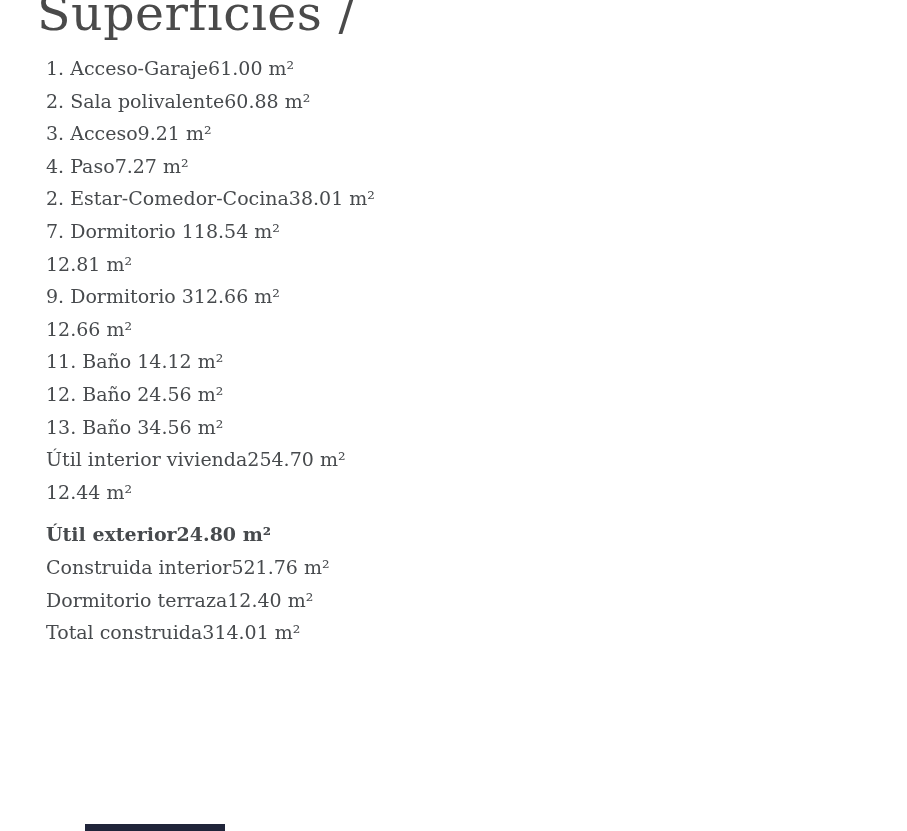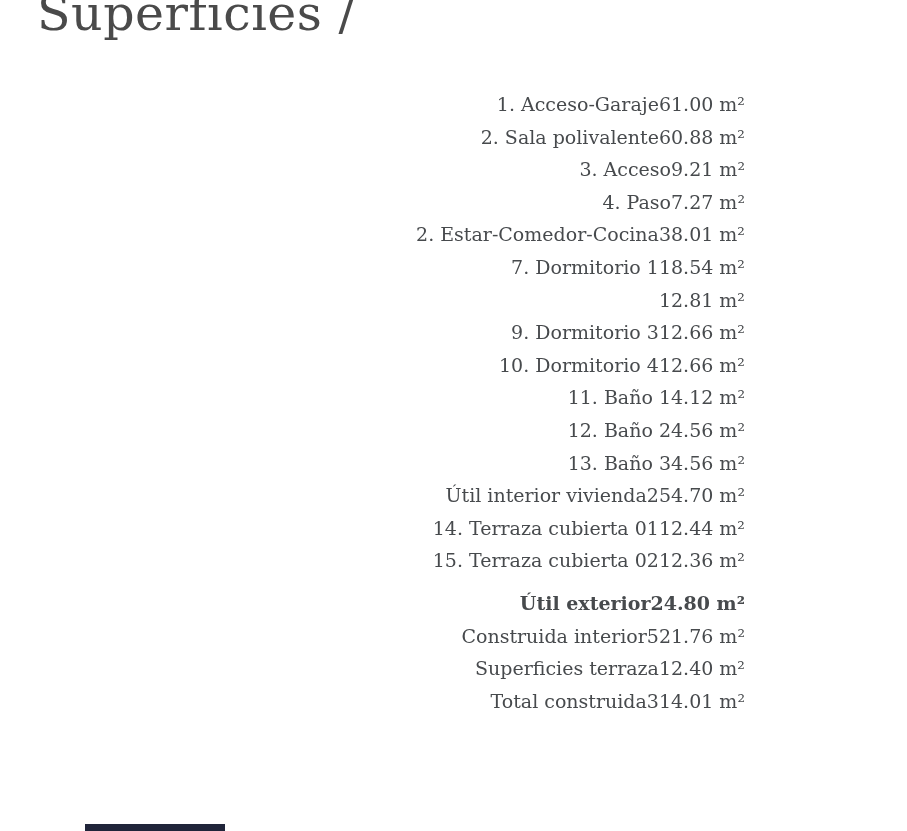--- a/index.html
+++ b/index.html
@@ -27,42 +27,41 @@
 
   .area-list {
     position: absolute;
     top: 57px;
     left: 46px;
     width: 699px;
   }
 
   .row {
     display: flex;
-    justify-content: flex-end;
+    justify-content: flex-start;
     align-items: baseline;
     height: 32.6px;
   }
 
   .row.gap-before {
     margin-top: 10px;
     font-weight: bold;
   }
 
   .row .label {
     font-size: 19px;
     color: #474a4d;
     white-space: nowrap;
   }
 
   .row .value {
     font-size: 19px;
     color: #474a4d;
     white-space: nowrap;
     text-align: right;
-    margin-top: 36px;
   }
 
   .footer-partial-bar {
     position: absolute;
     left: 85px;
     bottom: 0;
     width: 140px;
     height: 7px;
   }
 </style>
@@ -97,57 +96,51 @@
     <span class="value">18.54 m²</span>
   </div>
     <div class="row">
     <span class="value">12.81 m²</span>
   </div>
     <div class="row">
     <span class="label">9. Dormitorio 3</span>
     <span class="value">12.66 m²</span>
   </div>
     <div class="row">
-    <span class="label">10. Dormitorio 4</span>
     <span class="value">12.66 m²</span>
   </div>
     <div class="row">
     <span class="label">11. Baño 1</span>
     <span class="value">4.12 m²</span>
   </div>
     <div class="row">
     <span class="label">12. Baño 2</span>
     <span class="value">4.56 m²</span>
   </div>
     <div class="row">
     <span class="label">13. Baño 3</span>
     <span class="value">4.56 m²</span>
   </div>
     <div class="row">
     <span class="label">Útil interior vivienda</span>
     <span class="value">254.70 m²</span>
   </div>
     <div class="row">
-    <span class="label">14. Terraza cubierta 01</span>
     <span class="value">12.44 m²</span>
-  </div>
-    <div class="row">
-    <span class="label">15. Terraza cubierta 02</span>
-    <span class="value">12.36 m²</span>
   </div>
     <div class="row gap-before">
     <span class="label">Útil exterior</span>
     <span class="value">24.80 m²</span>
   </div>
     <div class="row">
     <span class="label">Construida interior</span>
     <span class="value">521.76 m²</span>
   </div>
     <div class="row">
-    <span class="label">Superficies terraza</span>
+    <span class="label">Dormitorio terraza</span>
     <span class="value">12.40 m²</span>
   </div>
     <div class="row">
     <span class="label">Total construida</span>
     <span class="value">314.01 m²</span>
   </div>
   </div>
 
 <div class="footer-partial-bar" style="background: rgb(32, 37, 58);"></div>
 

